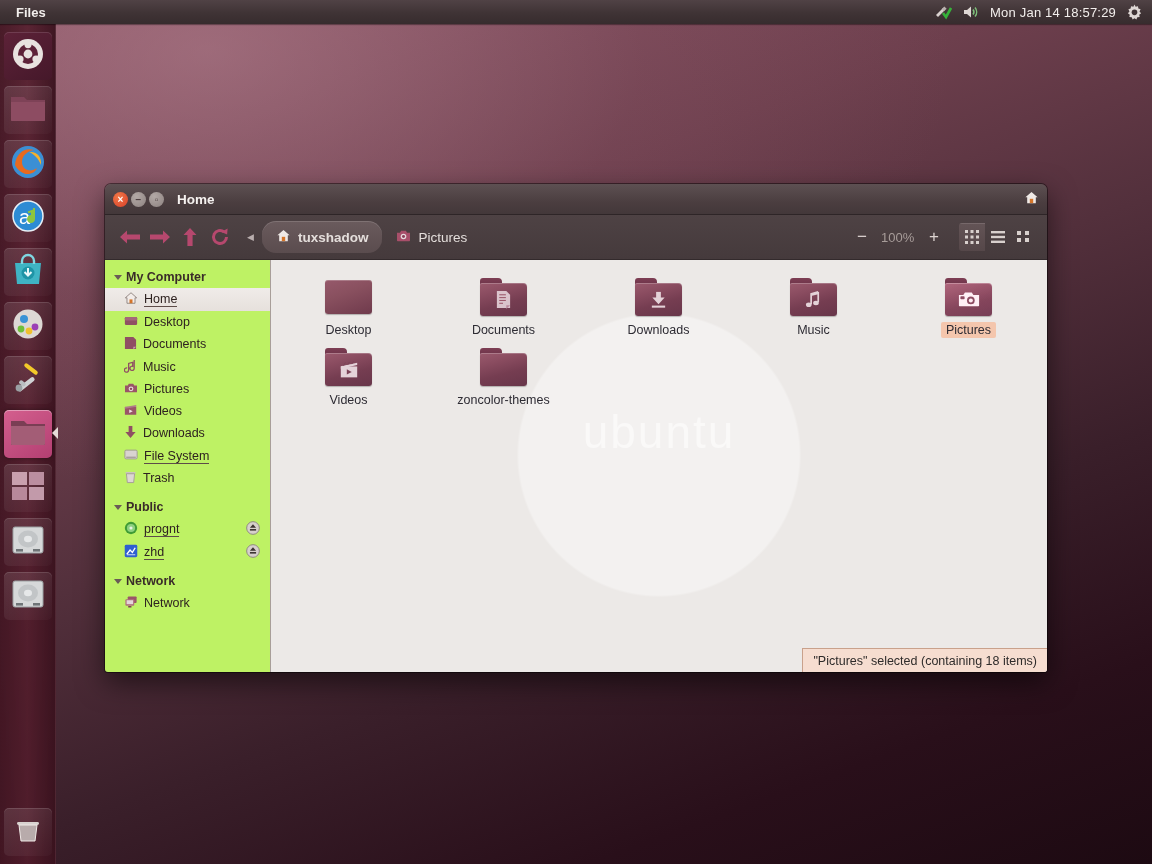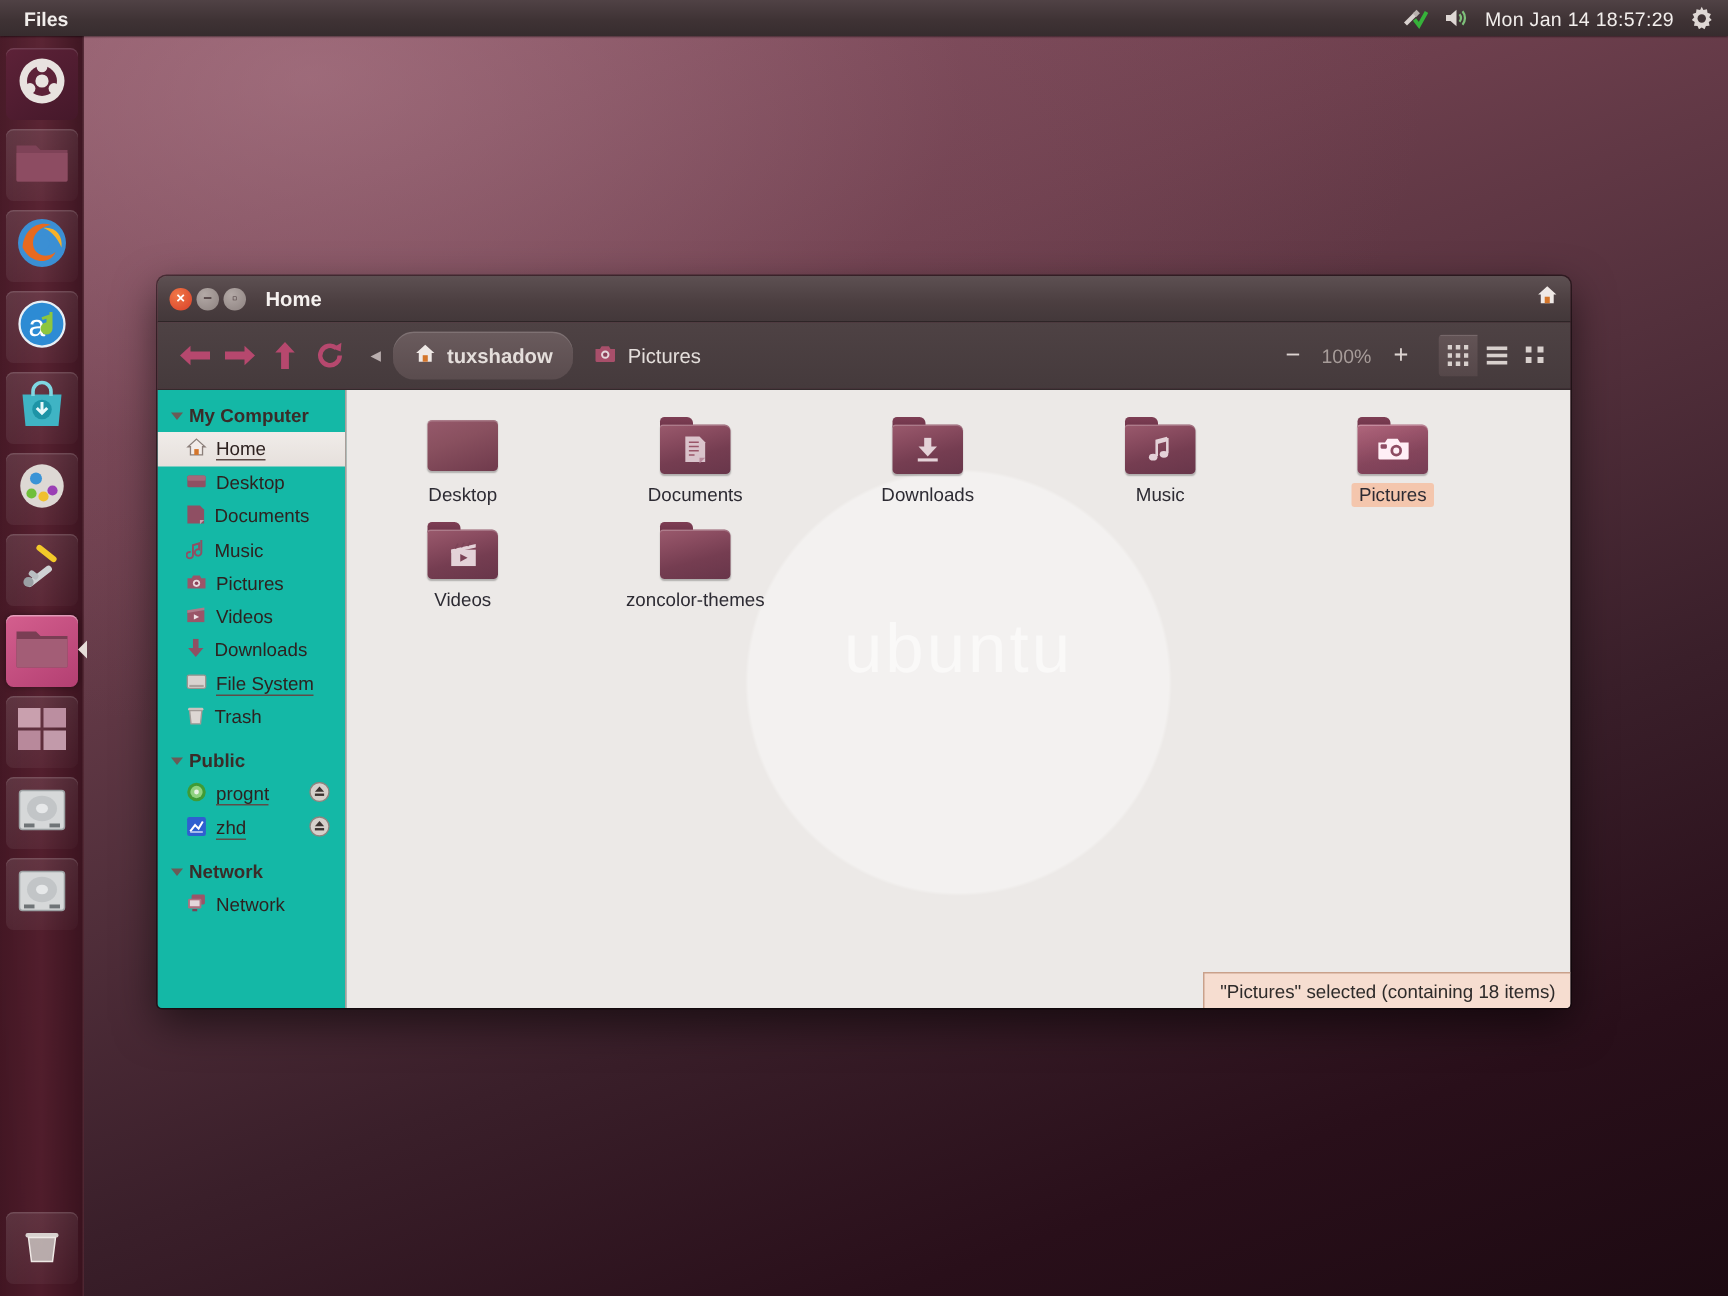--- a/index.html
+++ b/index.html
@@ -96,21 +96,21 @@
              color:#ddd4d1; font-size:17px; }
   .zoomlabel { color:#a79c99; font-size:13px; padding:0 4px; min-width:42px; text-align:left; }
   .viewgroup { display:flex; margin-left:10px; border-radius:3px; overflow:hidden; }
   .viewbtn { width:26px; height:28px; display:flex; align-items:center; justify-content:center; }
   .viewbtn.sel { background:linear-gradient(180deg,#635456,#554749); box-shadow:inset 0 1px 0 rgba(255,255,255,.12); }
 
   #body { display:flex; height:412px; }
 
   
   #sidebar {
-    width:126px; background:#14b8a6; border-right:1px solid #a89e99;
+    width:166px; background:#bef264; border-right:1px solid #a89e99;
     padding-top:6px; font-size:12.5px; color:#2e2220; overflow:hidden;
   }
   .sb-head { display:flex; align-items:center; gap:4px; padding:4px 6px 4px 6px;
              font-weight:bold; font-size:12.5px; color:#3a2c29; }
   .tri { width:0;height:0;border-left:4.5px solid transparent;border-right:4.5px solid transparent;
          border-top:5px solid #6a5b57; margin-left:3px; }
   .sb-item { display:flex; align-items:center; gap:6px; padding:3px 6px 3px 19px; position:relative; }
   .sb-item .lbl { border-bottom:1px solid transparent; }
   .sb-item.underline .lbl { border-bottom:1px solid #5d4c48; }
   .sb-item.sel { background:linear-gradient(180deg,#f0ece9,#e6e0dc); }

